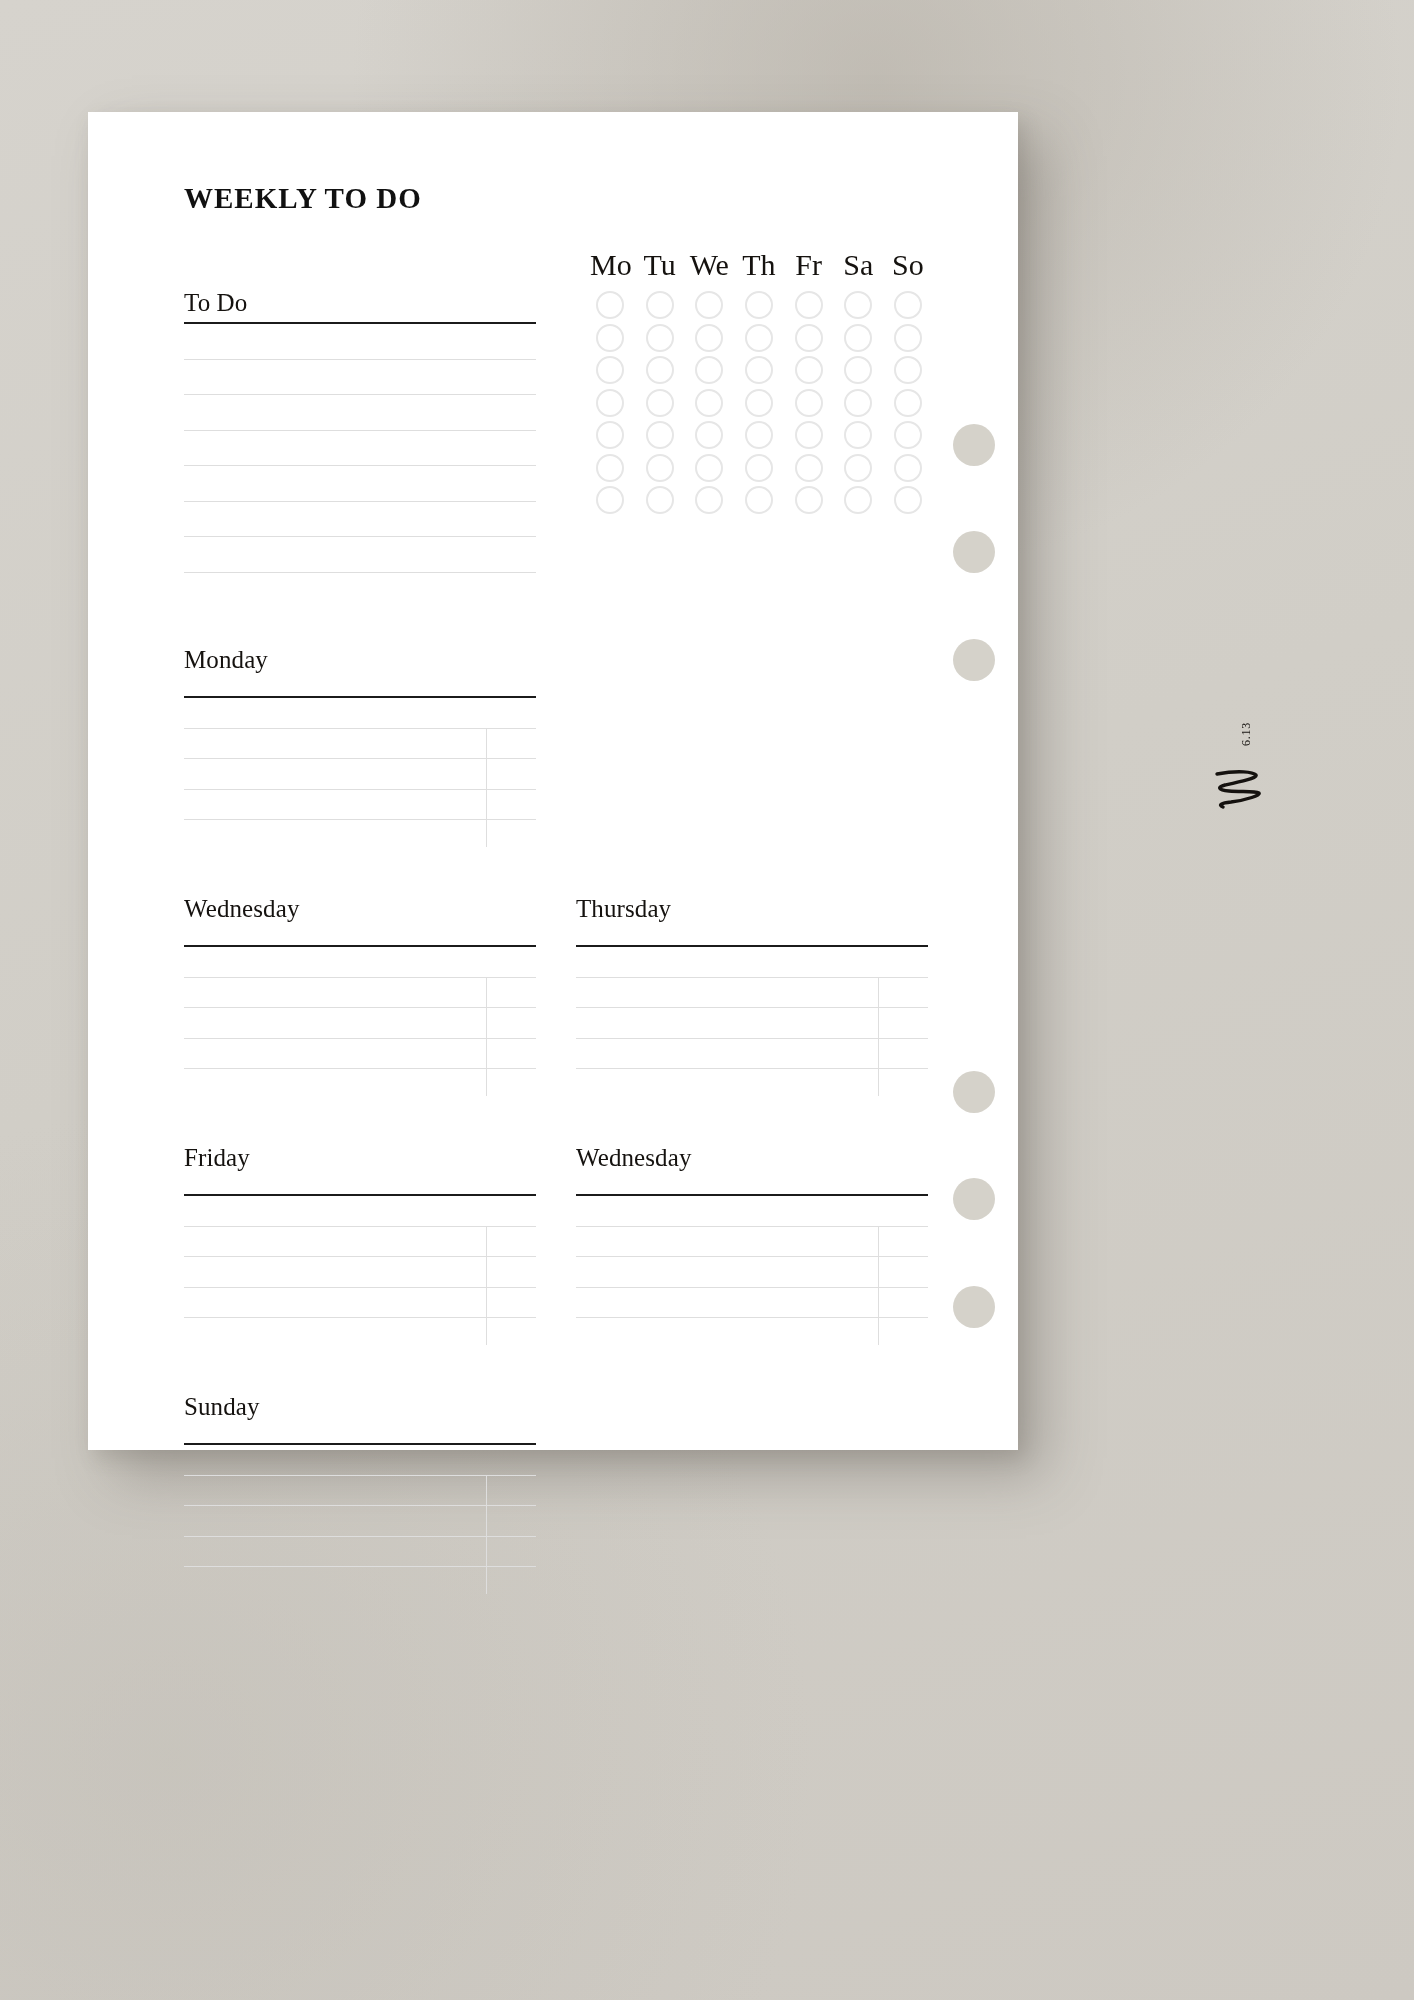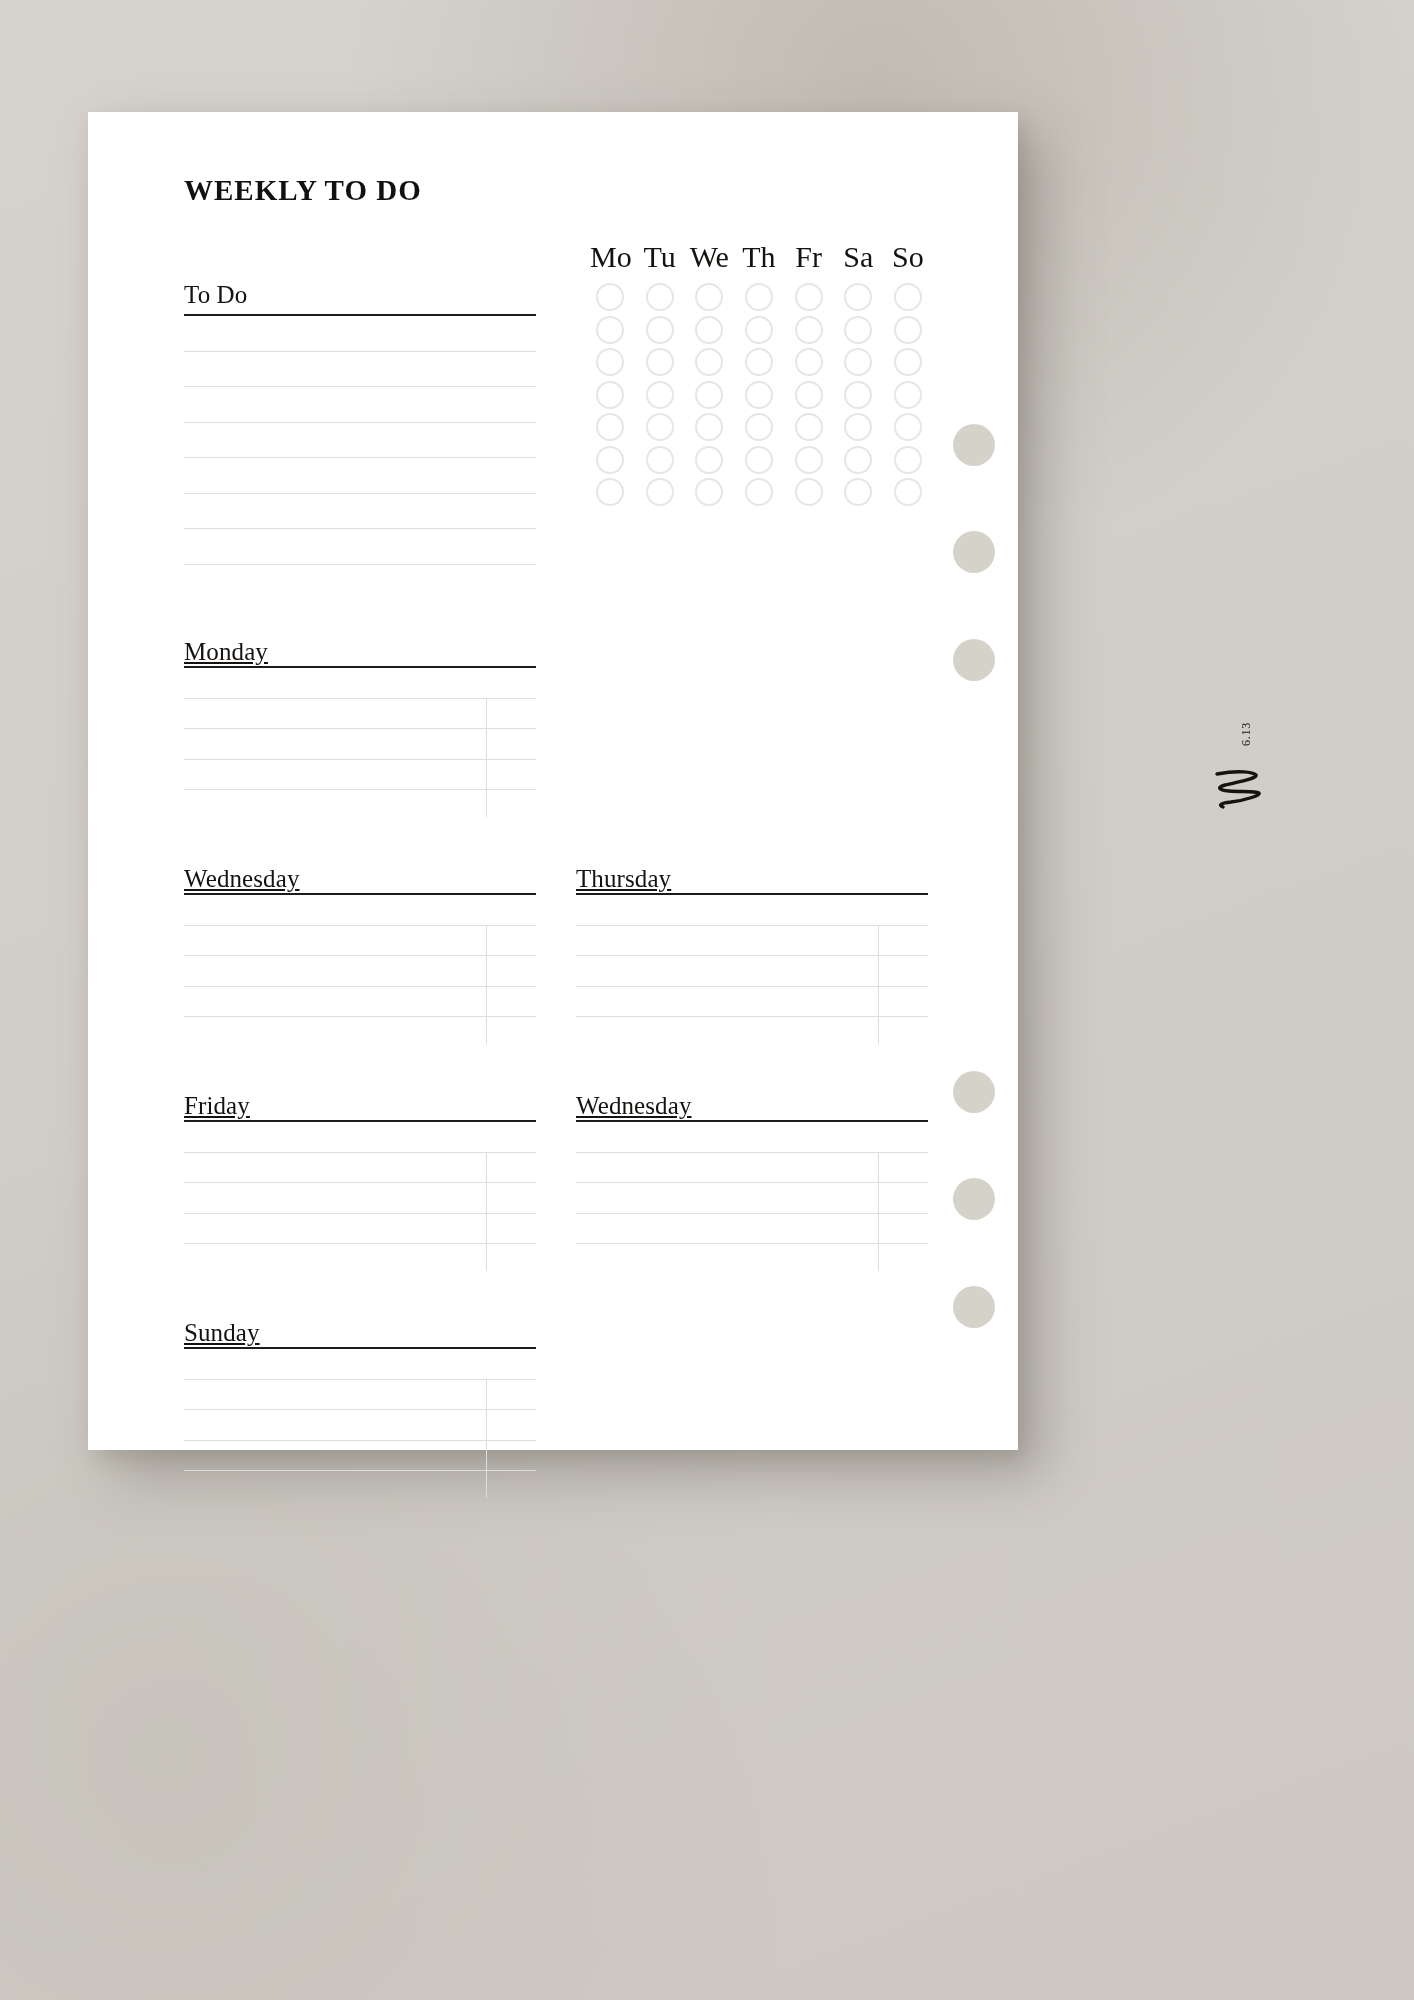--- a/index.html
+++ b/index.html
@@ -34,21 +34,21 @@
     height: 1338px;
     background: #ffffff;
     box-shadow:
       26px 26px 52px rgba(92,86,78,0.34),
       6px 8px 18px rgba(92,86,78,0.18);
   }
 
   .page-inner {
     position: absolute;
     left: 96px;
-    top: 4px;
+    top: 12px;
     width: 744px;
     height: 100%;
   }
 
   
   .title {
     position: absolute;
     left: 0;
     top: 58px;
     font-size: 29px;
@@ -134,21 +134,21 @@
   }
   .block-row {
     display: flex;
     justify-content: space-between;
     margin-bottom: 36px;
   }
   .block {
     width: 352px;
     position: relative;
   }
-  .block .sec-head { padding-bottom: 2px; text-decoration: underline; }
+  .block .sec-head { padding-bottom: 24px; }
   .block-body { position: relative; }
   .block-body .rule-light { margin-top: 29.5px; }
   .vdiv {
     position: absolute;
     top: 0;
     left: 302px;
     width: 0;
     border-left: 1.6px solid #dedede;
   }
 

